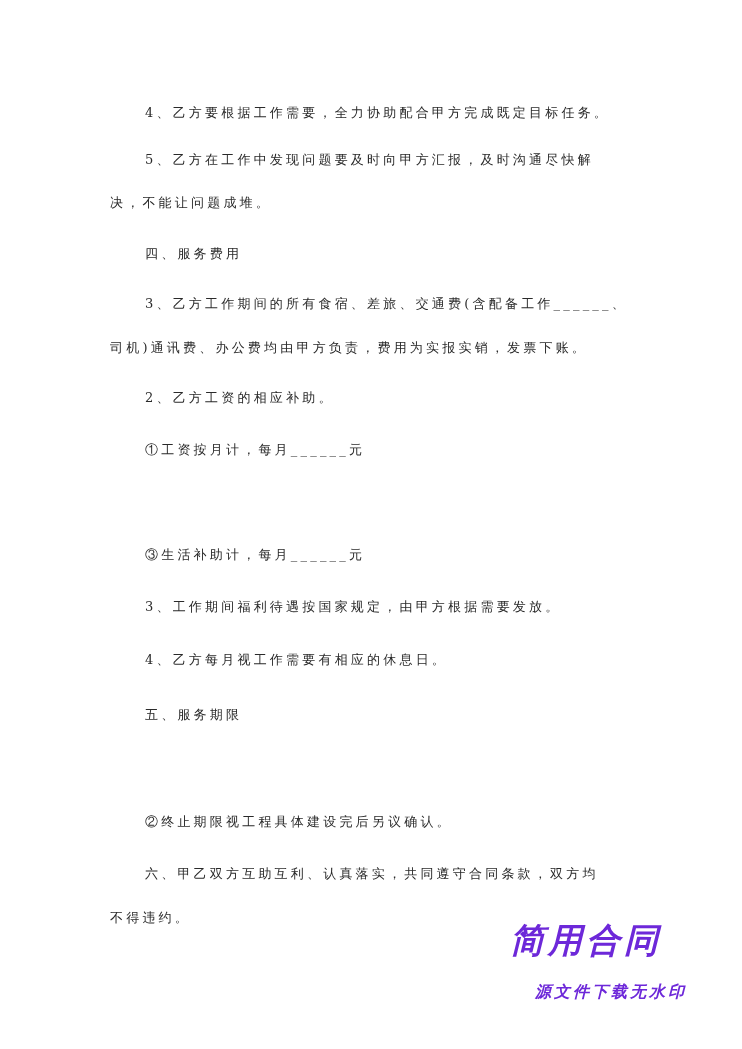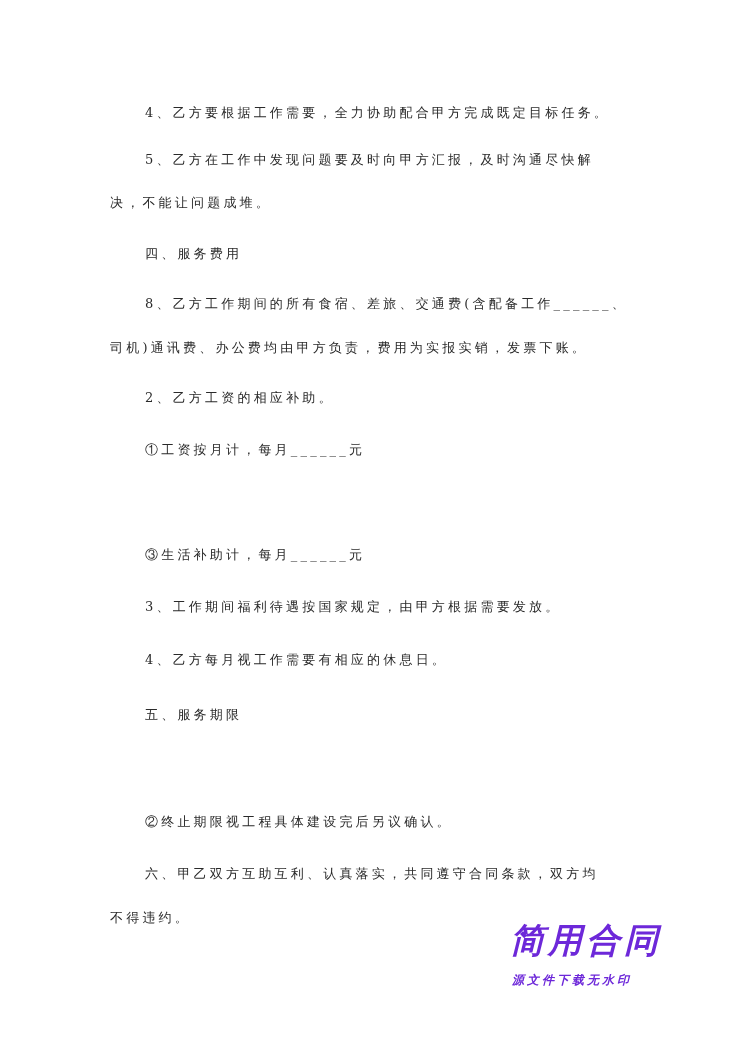--- a/index.html
+++ b/index.html
@@ -43,36 +43,37 @@
       font-style: italic;
       font-weight: bold;
       color: #6d28d9;
     }
     .wm-title {
       font-size: 34px;
       letter-spacing: 4px;
       line-height: 40px;
     }
     .wm-sub {
-      font-size: 12px;
+      font-size: 16px;
       letter-spacing: 3px;
       line-height: 24px;
-      margin-top: 8px;
+      margin-top: 20px;
       margin-left: 2px;
+      text-align: center;
     }
   </style>
 </head>
 <body>
 
 <div class="page">
   <div class="line indent" style="top:103px">4、乙方要根据工作需要，全力协助配合甲方完成既定目标任务。</div>
   <div class="line indent" style="top:150px">5、乙方在工作中发现问题要及时向甲方汇报，及时沟通尽快解</div>
   <div class="line" style="top:193px">决，不能让问题成堆。</div>
   <div class="line indent" style="top:244px">四、服务费用</div>
-  <div class="line indent" style="top:294px">8、乙方工作期间的所有食宿、差旅、交通费(含配备工作______、</div>
+  <div class="line indent" style="top:294px">3、乙方工作期间的所有食宿、差旅、交通费(含配备工作______、</div>
   <div class="line" style="top:338px">司机)通讯费、办公费均由甲方负责，费用为实报实销，发票下账。</div>
   <div class="line indent" style="top:388px">2、乙方工资的相应补助。</div>
   <div class="line indent" style="top:440px">①工资按月计，每月______元</div>
   <div class="line indent" style="top:545px">③生活补助计，每月______元</div>
   <div class="line indent" style="top:597px">3、工作期间福利待遇按国家规定，由甲方根据需要发放。</div>
   <div class="line indent" style="top:650px">4、乙方每月视工作需要有相应的休息日。</div>
   <div class="line indent" style="top:705px">五、服务期限</div>
   <div class="line indent" style="top:864px">六、甲乙双方互助互利、认真落实，共同遵守合同条款，双方均</div>
   <div class="line indent" style="top:812px">②终止期限视工程具体建设完后另议确认。</div>
   <div class="line" style="top:908px">不得违约。</div>

